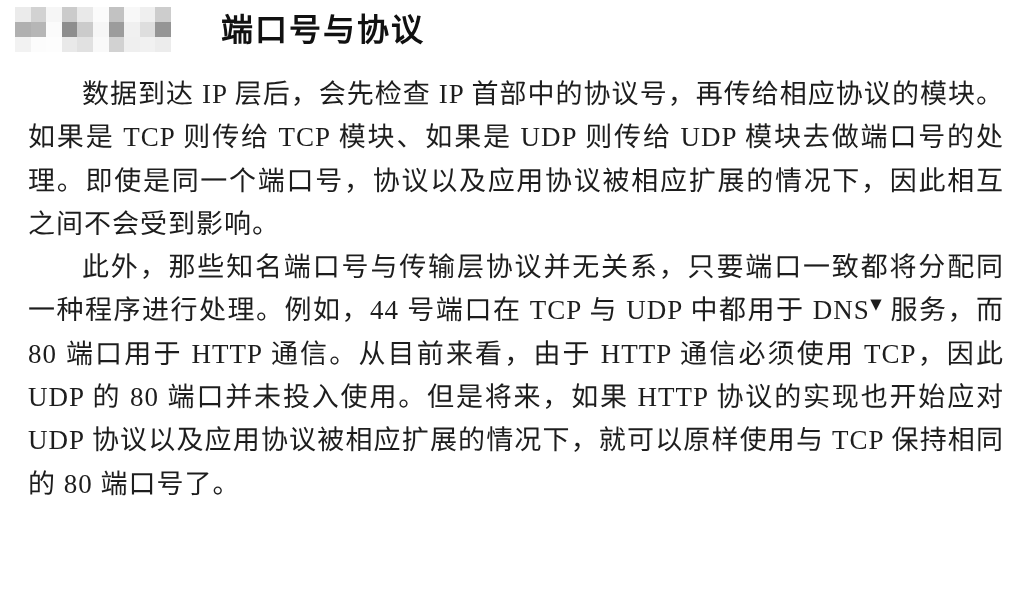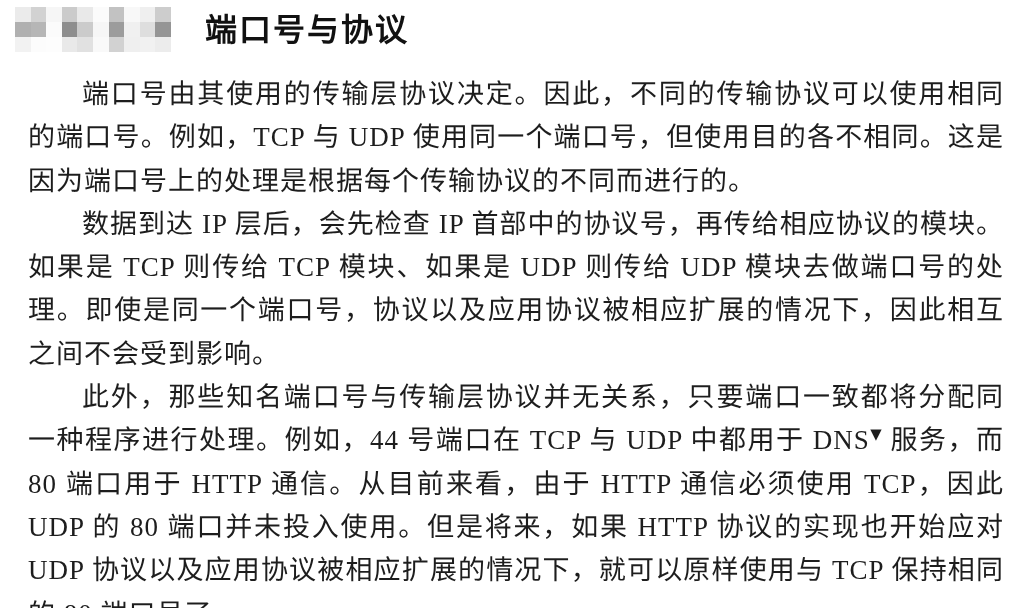--- a/index.html
+++ b/index.html
@@ -11,20 +11,21 @@
     height: 608px;
     overflow: hidden;
     font-family: "Liberation Serif", "DejaVu Serif", serif;
   }
 
   .header {
     display: flex;
     align-items: center;
     padding: 7px 12px 0 15px;
     height: 52px;
+    gap: 16px;
   }
 
   .redacted-mosaic {
     width: 156px;
     height: 45px;
     display: grid;
     grid-template-rows: repeat(3, 1fr);
     flex: 0 0 auto;
   }
   .redacted-mosaic div { width: 100%; height: 100%; }
@@ -96,18 +97,17 @@
         <div style="background: rgb(249, 249, 249);"></div>
         <div style="background: rgb(210, 210, 210);"></div>
         <div style="background: rgb(239, 239, 239);"></div>
         <div style="background: rgb(241, 241, 241);"></div>
         <div style="background: rgb(236, 236, 236);"></div>
       </div>
     <h1 class="section-title" style="color: rgb(17, 17, 17);">端口号与协议</h1>
   </div>
 
   <div class="body-text">
-    <p>端口号由其使用的传输层协议决定。因此，不同的传输协议可以使用相同的端口号。例如，TCP 与 UDP 使用同一个端口号，但使用目的各不相同。这是因为端口号上的处理是根据每个传输协议的不同而进行的。</p>
     <p>数据到达 IP 层后，会先检查 IP 首部中的协议号，再传给相应协议的模块。如果是 TCP 则传给 TCP 模块、如果是 UDP 则传给 UDP 模块去做端口号的处理。即使是同一个端口号，协议以及应用协议被相应扩展的情况下，因此相互之间不会受到影响。</p>
     <p><span>此外，那些知名端口号与传输层协议并无关系，只要端口一致都将分配同一种程序进行处理。例如，44 号端口在 TCP 与 UDP 中都用于 DNS</span><span class="footnote-marker">▼</span><span> 服务，而 80 端口用于 HTTP 通信。从目前来看，由于 HTTP 通信必须使用 TCP，因此 UDP 的 80 端口并未投入使用。但是将来，如果 HTTP 协议的实现也开始应对 UDP 协议以及应用协议被相应扩展的情况下，就可以原样使用与 TCP 保持相同的 80 端口号了。</span></p>
   </div>
 
 </div>
 
 </body></html>

